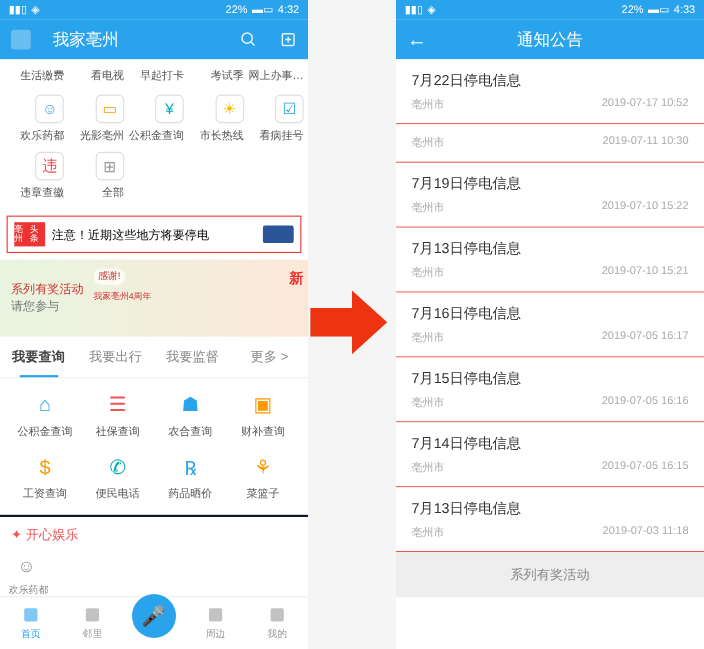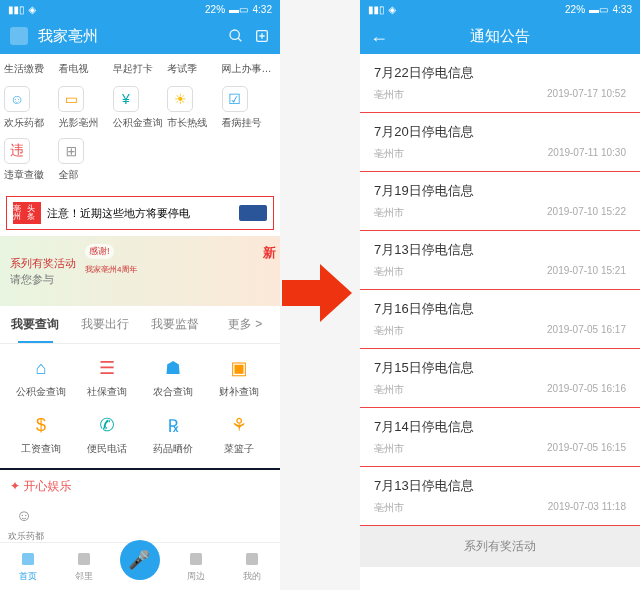--- a/index.html
+++ b/index.html
@@ -4,26 +4,26 @@
 <style>
 *{margin:0;padding:0;box-sizing:border-box;font-family:-apple-system,"PingFang SC","Microsoft YaHei",sans-serif}
 body{background:#f5f5f5;width:640px;height:590px;overflow:hidden;position:relative}
 .phone{position:absolute;top:0;width:280px;height:590px;background:#fff;overflow:hidden}
 .phone-left{left:0}
 .phone-right{right:0}
 .arrow{position:absolute;left:282px;top:260px;width:70px;height:66px;z-index:10}
 .status-bar{height:18px;background:#29a3ec;color:#fff;font-size:10px;display:flex;align-items:center;justify-content:space-between;padding:0 8px}
 .status-left{display:flex;gap:4px}
 .status-right{display:flex;gap:4px;align-items:center}
-.app-header{height:36px;background:#29a3ec;color:#fff;display:flex;align-items:center;padding:0 10px;gap:10px}
+.app-header{height:36px;background:#29a3ec;color:#fff;display:flex;align-items:center;padding:0 10px;gap:20px}
 .app-logo{width:18px;height:18px;background:rgba(255,255,255,.3);border-radius:3px}
 .app-title{font-size:15px;flex:1}
 .header-icon{width:16px;height:16px;opacity:.9}
 .cat-grid{display:grid;grid-template-columns:repeat(5,1fr);padding:8px 4px;gap:8px 0;background:#fff}
-.cat-item{display:flex;flex-direction:column;align-items:flex-start;gap:4px}
+.cat-item{display:flex;flex-direction:column;align-items:flex-end;gap:4px}
 .cat-icon{width:26px;height:26px;border:1.5px solid #ddd;border-radius:5px;display:flex;align-items:center;justify-content:center;font-size:14px}
 .cat-label{font-size:10px;color:#555}
 .banner{margin:6px 6px;border:1px solid #e33;padding:5px 6px;display:flex;align-items:center;gap:6px;background:#fff}
 .banner-logo{width:28px;height:22px;background:#e33;color:#fff;font-size:8px;display:flex;align-items:center;justify-content:center;line-height:1}
 .banner-text{font-size:11px;flex:1}
 .banner-badge{width:28px;height:16px;background:#2a5599;border-radius:2px}
 .promo{height:70px;background:linear-gradient(90deg,#e8f5e0,#fce8d8);display:flex;align-items:center;padding:0 10px;position:relative}
 .promo-text{font-size:11px;color:#444;line-height:1.5}
 .promo-title{color:#c33;font-weight:normal}
 .promo-sub{color:#777}
@@ -248,21 +248,20 @@
   </div>
   <div class="notice-list" id="notices">
       <div class="notice-item">
         <div class="notice-item-title">7月22日停电信息</div>
         <div class="notice-item-meta">
           <span>亳州市</span>
           <span>2019-07-17 10:52</span>
         </div>
       </div>
       <div class="notice-item">
-        <div class="notice-item-title">7月20日停电信息</div>
         <div class="notice-item-meta">
           <span>亳州市</span>
           <span>2019-07-11 10:30</span>
         </div>
       </div>
       <div class="notice-item">
         <div class="notice-item-title">7月19日停电信息</div>
         <div class="notice-item-meta">
           <span>亳州市</span>
           <span>2019-07-10 15:22</span>

